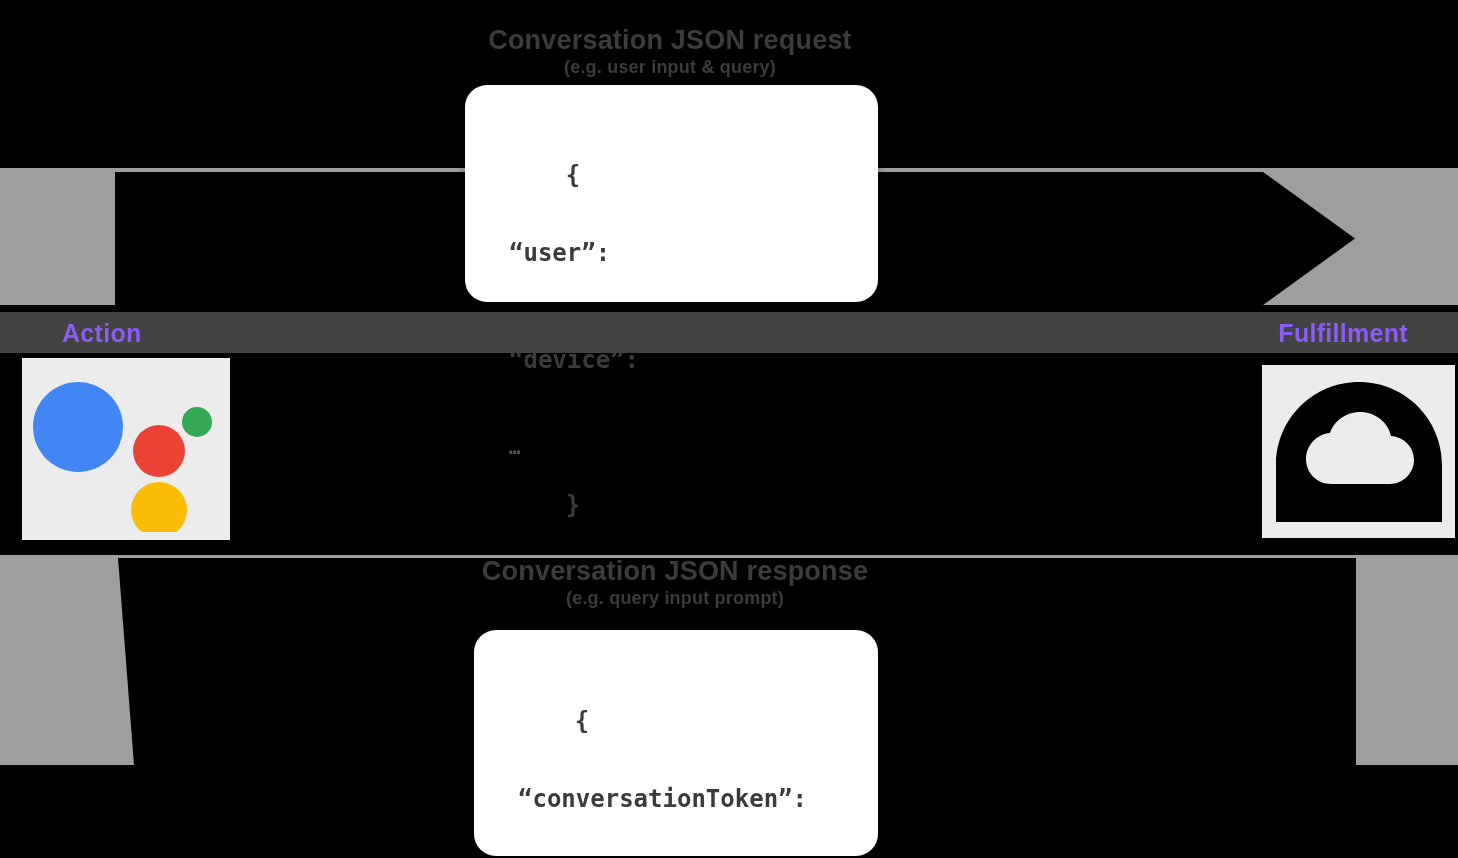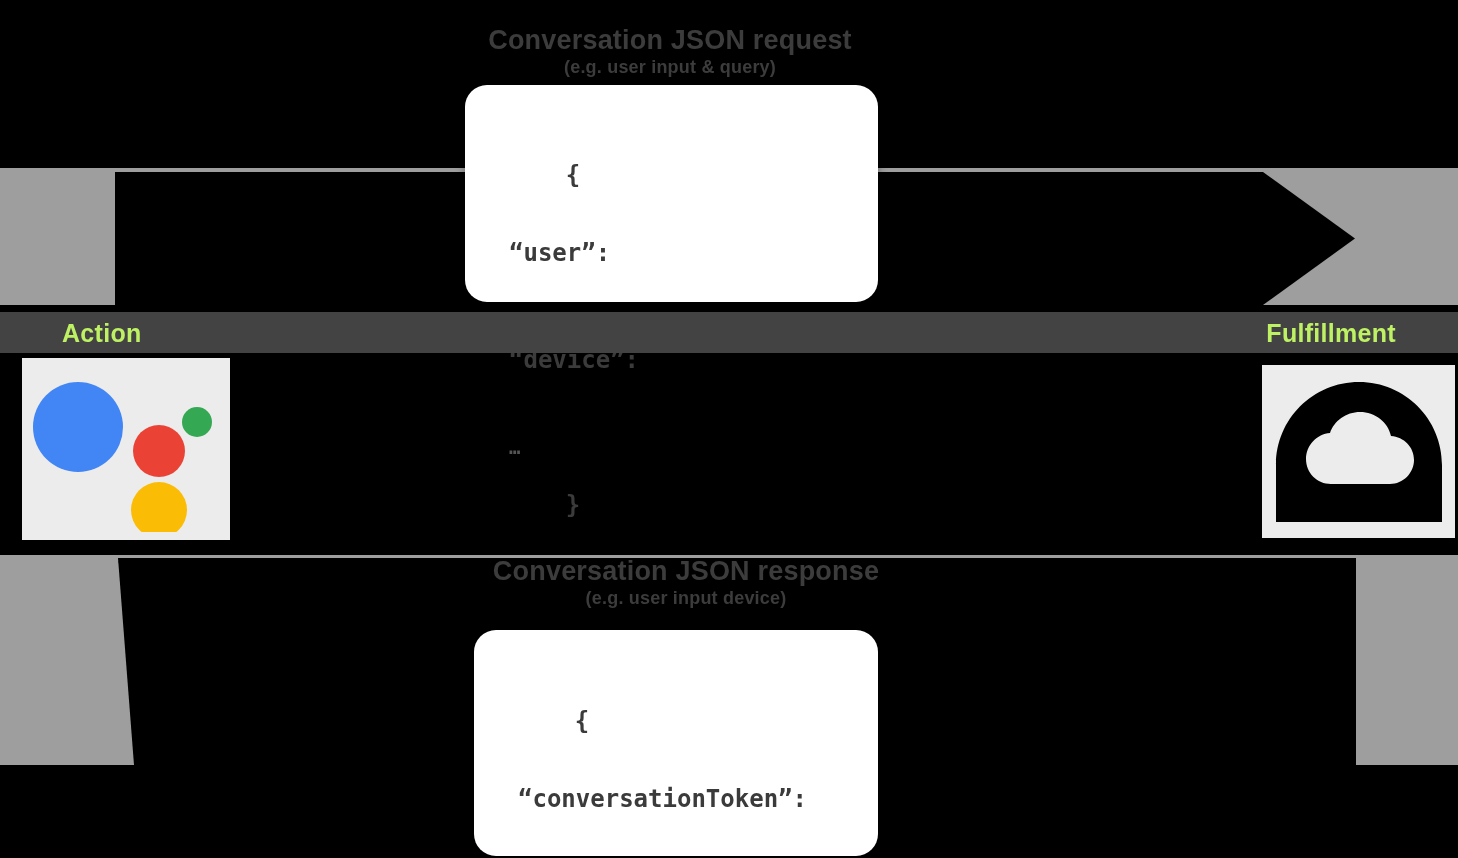--- a/index.html
+++ b/index.html
@@ -40,29 +40,29 @@
     color:#3c3c3c;
     font-weight:700;
     letter-spacing:.2px;
     line-height:1.18;
     white-space:nowrap;
   }
   .caption .l1{font-size:27px;display:block;}
   .caption .l2{font-size:18px;display:block;}
 
   .caption-top{left:0;top:25px;width:1340px;}
-  .caption-bottom{left:11px;top:556px;width:1350px;}
+  .caption-bottom{left:0;top:556px;width:1350px;}
 
   .band-label{
     position:absolute;top:319px;
-    font-size:25px;font-weight:700;color:#bef264;
+    font-size:25px;font-weight:700;color:#8b5cf6;
     letter-spacing:.3px;white-space:nowrap;
   }
   .label-action{left:62px;}
-  .label-fulfillment{right:62px;}
+  .label-fulfillment{right:50px;}
 
   
   .json-card{
     position:absolute;background:#fff;border-radius:22px;
     box-shadow:0 2px 10px rgba(0,0,0,.35);
     font-family:"DejaVu Serif","Liberation Serif",serif;
     color:#3b3b3b;
     box-sizing:border-box;
   }
   .json-card .code{
@@ -148,21 +148,21 @@
 
   <div class="arrow-left">
     <svg viewBox="0 0 1238 207" preserveAspectRatio="none" aria-hidden="true">
       <polygon points="1238,0 16,0 0,0 16,207 1238,207" fill="#000000"></polygon>
       <polygon points="16,-6 16,14 0,4" fill="#000000"></polygon>
     </svg>
   </div>
 
   <div class="caption caption-bottom">
     <span class="l1">Conversation JSON response</span>
-    <span class="l2">(e.g. user input device)</span>
+    <span class="l2">(e.g. query input prompt)</span>
   </div>
 
   <div class="json-card json-bottom">
     <div class="code">
       <span>{</span>
       <span class="ind">“conversationToken”:</span>
       <span class="ind">“userStorage”:</span>
       
       
     </div>

